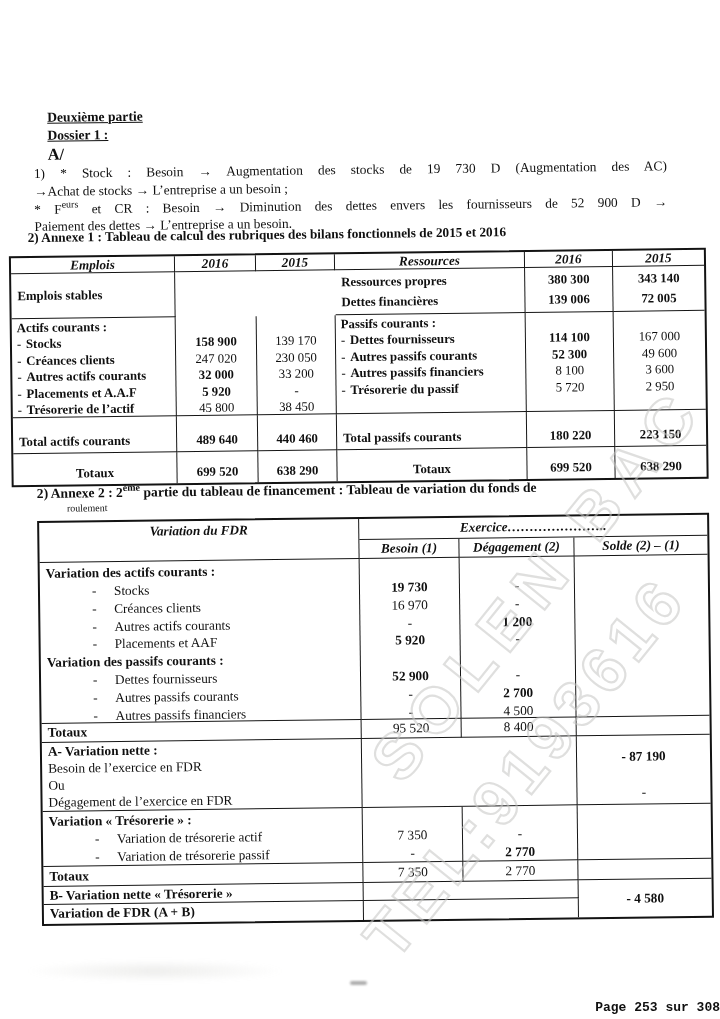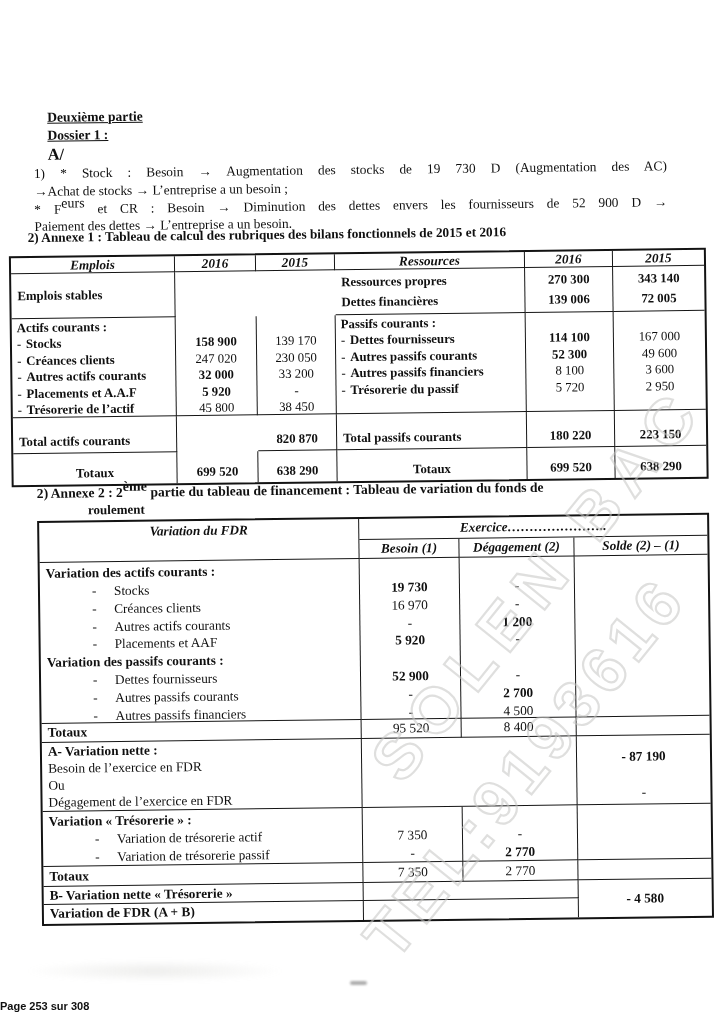--- a/index.html
+++ b/index.html
@@ -6,24 +6,24 @@
   .page{position:relative;width:720px;height:1019px;background:#ffffff;overflow:hidden;
         font-family:"Liberation Serif","DejaVu Serif",serif;color:#101010;}
   .tilt{position:absolute;inset:0;transform:rotate(-0.7deg);transform-origin:50% 42%;}
 
   
   .intro{position:absolute;left:37px;top:105px;width:633px;}
   .h-u{font-size:13.6px;font-weight:bold;text-decoration:underline;height:18px;line-height:18px;padding-left:14px;}
   .a-label{font-size:16.5px;font-weight:bold;height:20px;line-height:20px;padding-left:14px;}
   .pline{font-size:13.4px;height:17.8px;line-height:17.8px;white-space:nowrap;}
   .pline.just{white-space:normal;text-align:justify;text-align-last:justify;}
-  sup{font-size:14px;vertical-align:super;line-height:0;margin-top:12px;}
+  sup{font-size:10px;vertical-align:super;line-height:0;margin-top:12px;}
   .ah1{position:absolute;left:30px;top:226px;font-size:13.3px;font-weight:bold;white-space:nowrap;}
   .ah2{position:absolute;left:36px;top:482px;font-size:13.6px;font-weight:bold;white-space:nowrap;}
-  .ah2b{position:absolute;left:66px;top:499px;font-size:13px;font-weight:bold;margin-left:21px;}
+  .ah2b{position:absolute;left:66px;top:499px;font-size:10px;font-weight:normal;}
 
   
   .tbl{position:absolute;display:grid;border:2px solid #131313;background:transparent;}
   .t1{left:11px;top:252px;grid-template-columns:164px 81px 79px 190px 88px 91px;
       grid-template-rows:16px 45px 99px 36px 31px;font-size:12.8px;}
   .t2{left:36px;top:517px;grid-template-columns:320px 100px 115px 133px;
       grid-template-rows:21px 19px 161px 19px 69px 55px 20px 18px 19px;font-size:13.3px;}
   .c{border-right:1.5px solid #161616;border-bottom:1.5px solid #161616;box-sizing:border-box;
      overflow:hidden;position:relative;}
   .c.lastc{border-right:none;}
@@ -57,22 +57,22 @@
 
   
   .watermark{position:absolute;inset:0;pointer-events:none;z-index:4;}
   .wm{position:absolute;font-family:"Liberation Sans","DejaVu Sans",sans-serif;font-weight:bold;
       font-size:64px;letter-spacing:12px;color:transparent;-webkit-text-stroke:2.2px #c6c6c4;
       opacity:.55;white-space:nowrap;transform-origin:0 50%;}
   .wm1{left:385px;top:735px;transform:rotate(-51deg);}
   .wm2{left:378px;top:912px;transform:rotate(-51deg);letter-spacing:7px;}
 
   
-  .footer{position:absolute;left:0;right:0;top:1000px;text-align:left;
-          font-family:Liberation Sans, sans-serif;font-weight:bold;font-size:11px;}
+  .footer{position:absolute;left:0;right:0;top:1000px;text-align:right;
+          font-family:Liberation Mono, monospace;font-weight:bold;font-size:13px;}
   .micro{position:absolute;left:350px;top:981px;width:17px;height:4px;background:#8d8d8d;
          filter:blur(1.1px);opacity:.7;border-radius:2px;}
   .smudge{position:absolute;left:25px;top:960px;width:260px;height:22px;
           background:radial-gradient(ellipse at 50% 50%,rgba(175,175,168,.22),transparent 70%);
           filter:blur(2px);}
 </style>
 </head>
 <body>
 
 <div class="page">
@@ -98,21 +98,21 @@
     <div class="c hdr" style="grid-area:1/4">Ressources</div>
     <div class="c hdr" style="grid-area:1/5">2016</div>
     <div class="c hdr lastc" style="grid-area:1/6">2015</div>
 
     <div class="c lbl pl" style="grid-area:2/1;display:flex;align-items:center">Emplois stables</div>
     <div class="c two pl" style="grid-area:2/4">
       <div class="ln b">Ressources propres</div>
       <div class="ln b">Dettes financières</div>
     </div>
     <div class="c two num" style="grid-area:2/5">
-      <div class="ln b">270 300</div>
+      <div class="ln b">380 300</div>
       <div class="ln b">139 006</div>
     </div>
     <div class="c two num lastc" style="grid-area:2/6">
       <div class="ln b">343 140</div>
       <div class="ln b">72 005</div>
     </div>
 
     <div class="c list" style="grid-area:3/1">
       <div class="ln titleln">Actifs courants :</div>
       <div class="ln item lbl"><span class="d">-</span><span>Stocks</span></div>
@@ -153,21 +153,22 @@
     </div>
     <div class="c list num lastc" style="grid-area:3/6">
       <div class="ln"></div>
       <div class="ln">167 000</div>
       <div class="ln">49 600</div>
       <div class="ln">3 600</div>
       <div class="ln">2 950</div>
     </div>
 
     <div class="c b pl bot pb4" style="grid-area:4/1">Total actifs courants</div>
-    <div class="c b num botc pb4" style="grid-area:4/3">820 870</div>
+    <div class="c b num botc pb4" style="grid-area:4/2">489 640</div>
+    <div class="c b num botc pb4" style="grid-area:4/3">440 460</div>
     <div class="c b pl bot pb4" style="grid-area:4/4">Total passifs courants</div>
     <div class="c b num botc pb4" style="grid-area:4/5">180 220</div>
     <div class="c b num botc pb4 lastc" style="grid-area:4/6">223 150</div>
 
     <div class="c b botc pb4 lastr" style="grid-area:5/1">Totaux</div>
     <div class="c b num botc pb4 lastr" style="grid-area:5/2">699 520</div>
     <div class="c b num botc pb4 lastr" style="grid-area:5/3">638 290</div>
     <div class="c b botc pb4 lastr" style="grid-area:5/4">Totaux</div>
     <div class="c b num botc pb4 lastr" style="grid-area:5/5">699 520</div>
     <div class="c b num botc pb4 lastr lastc" style="grid-area:5/6">638 290</div>

